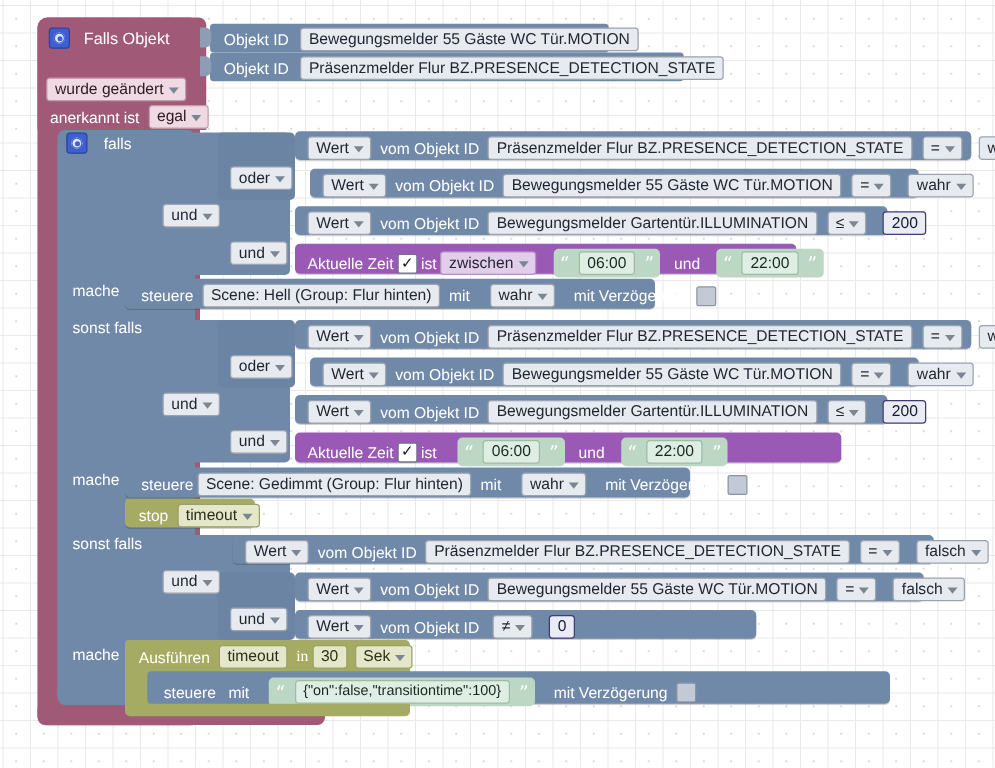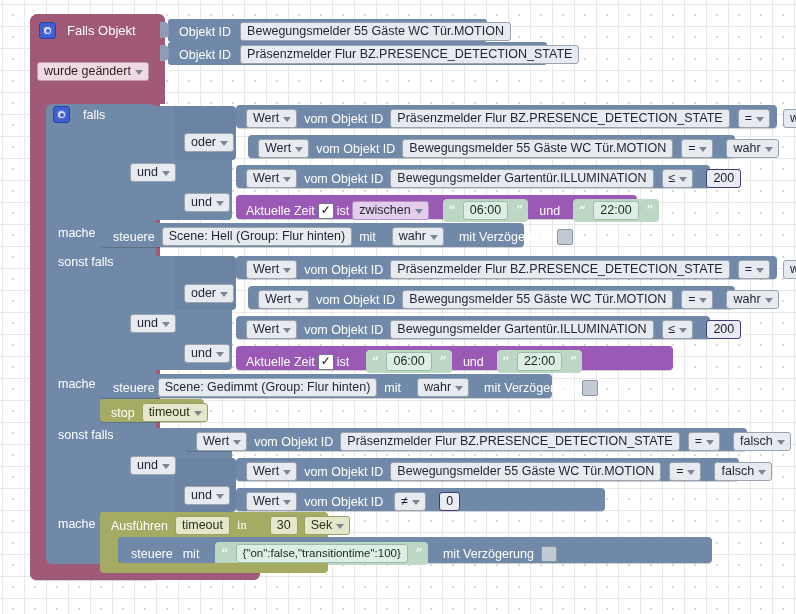--- a/index.html
+++ b/index.html
@@ -116,20 +116,24 @@
     <div class="row" style="left:8px;top:3px;">
       <span class="lbl dim">Objekt ID</span>
       <span class="fld" style="margin-left:6px;">Präsenzmelder Flur BZ.PRESENCE_DETECTION_STATE</span>
     </div>
   </div>
   <div class="blk c-root" style="left:160px;top:45px;width:9px;height:16px;border-radius:0 5px 5px 0;background:#8d9db5;"></div>
 
   <div class="row" style="left:37px;top:62px;">
     <span class="fld rose drop">wurde geändert</span>
   </div>
+  <div class="row" style="left:37px;top:84px;">
+    <span class="lbl">anerkannt ist</span>
+    <span class="fld rose drop" style="margin-left:4px;">egal</span>
+  </div>
 
   <div class="blk c-logic" style="left:46px;top:104px;width:110px;height:458px;border-radius:6px 6px 6px 6px;"></div>
   <div class="blk c-logic" style="left:46px;top:550px;width:130px;height:14px;border-radius:0 0 6px 6px;"></div>
 
   <div class="row" style="left:53px;top:106px;">
     <span class="gear"></span>
     <span class="lbl" style="margin-left:10px;">falls</span>
   </div>
 
   <div class="blk c-logic" style="left:122px;top:106px;width:110px;height:114px;border-radius:4px;"></div>
@@ -326,21 +330,21 @@
   </div>
 
   <div class="row" style="left:55px;top:517px;">
     <span class="lbl">mache</span>
   </div>
   <div class="blk c-timeout shadow" style="left:100px;top:512px;width:228px;height:58px;border-radius:3px 4px 4px 4px;"></div>
   <div class="row" style="left:108px;top:516px;">
     <span class="lbl">Ausführen</span>
     <span class="fld olive" style="margin-left:4px;">timeout</span>
     <span class="lbl" style="margin-left:4px;font-family:Liberation Serif, serif;">in</span>
-    <span class="fld olive" style="margin-left:20px;">30</span>
+    <span class="fld olive" style="margin-left:0;">30</span>
     <span class="fld olive drop" style="margin-left:6px;">Sek</span>
     <span class="lbl" style="margin-left:4px;">ms</span>
   </div>
 
   <div class="blk c-logic rad shadow" style="left:118px;top:537px;width:594px;height:26px;border-radius:3px 4px 4px 4px;"></div>
   <div class="row" style="left:128px;top:542px;">
     <span class="lbl">steuere</span>
     <span class="lbl" style="margin-left:4px;">mit</span>
     <span class="strblk" style="margin-left:13px;">
       <span class="q">“</span>

